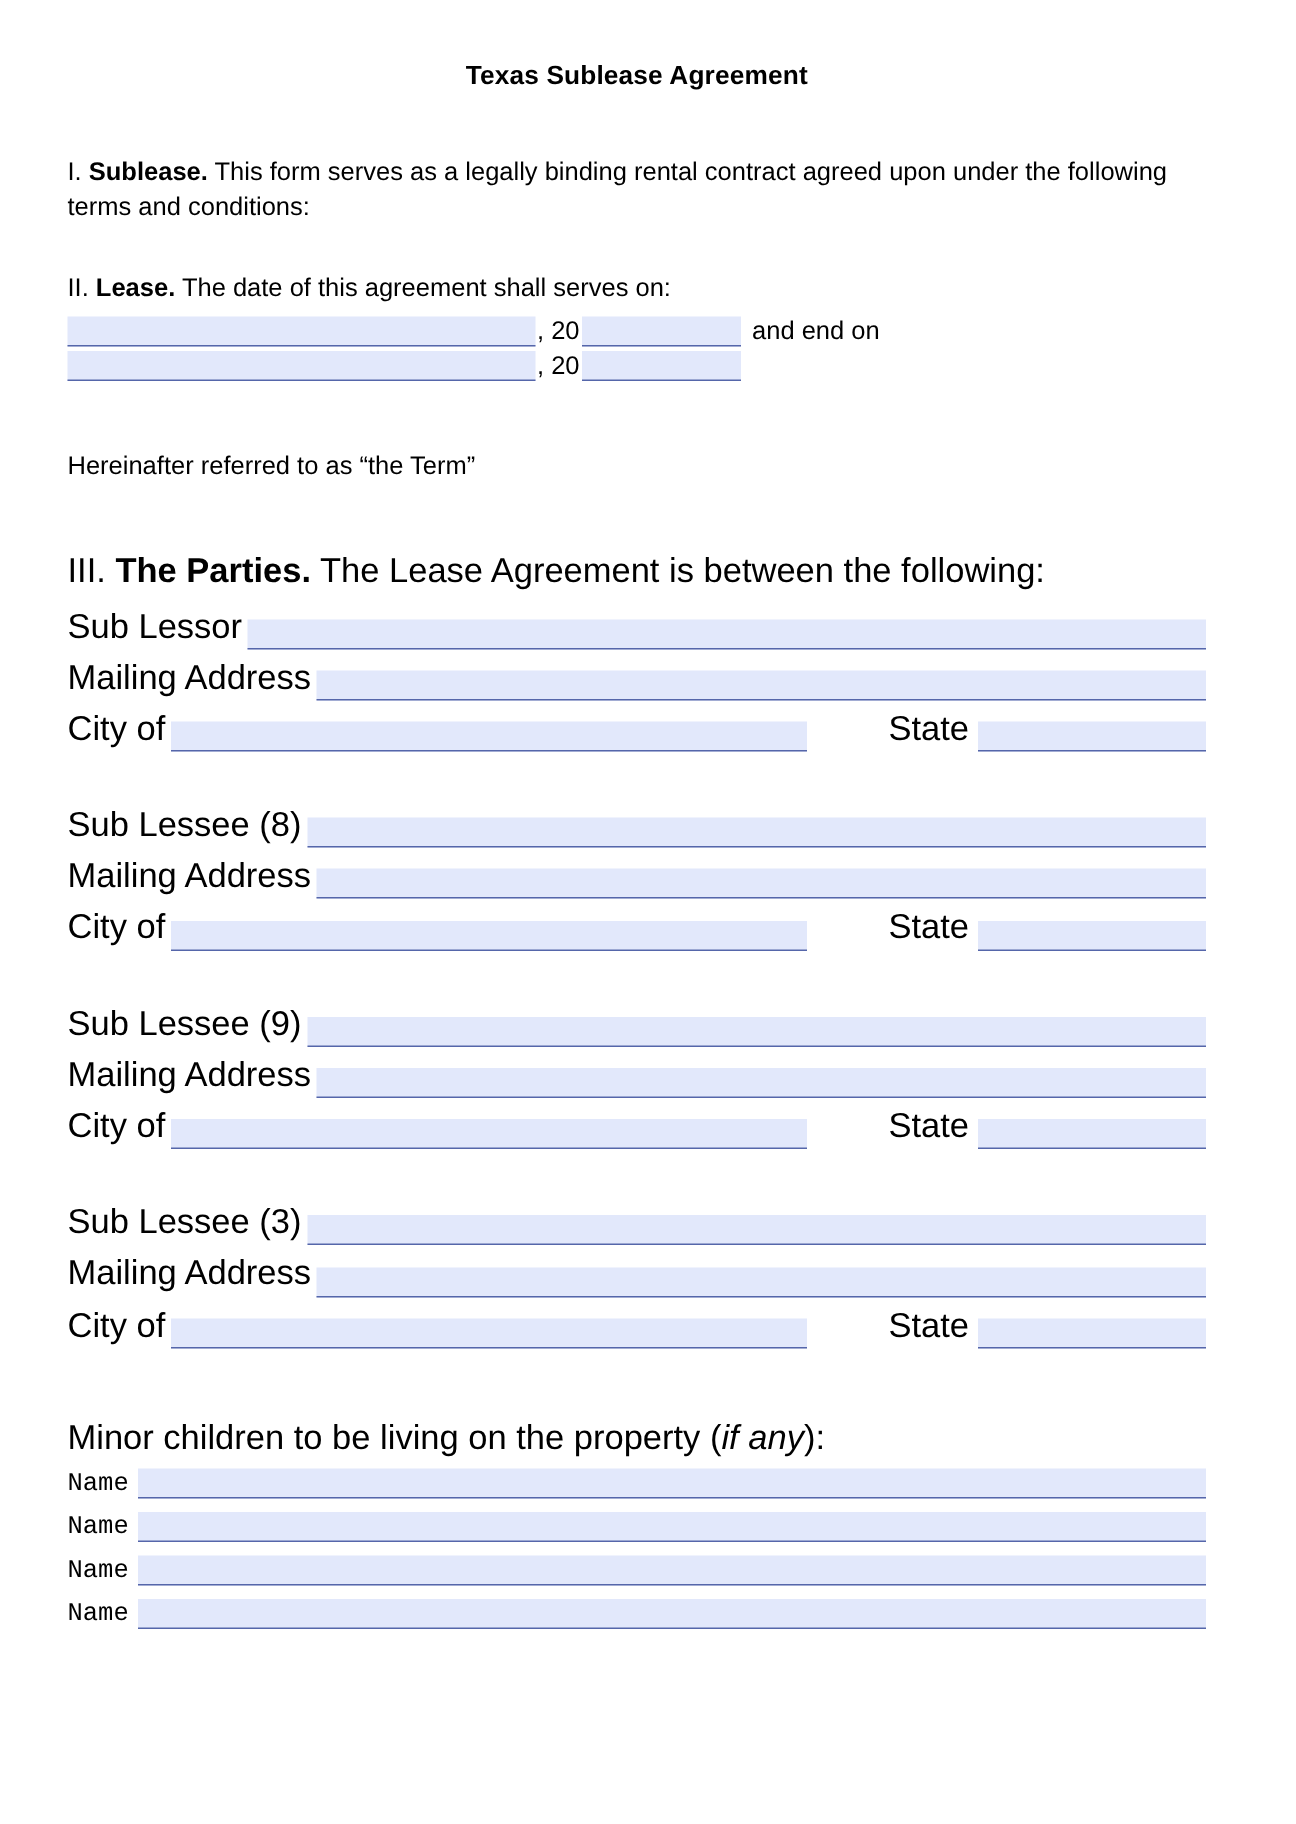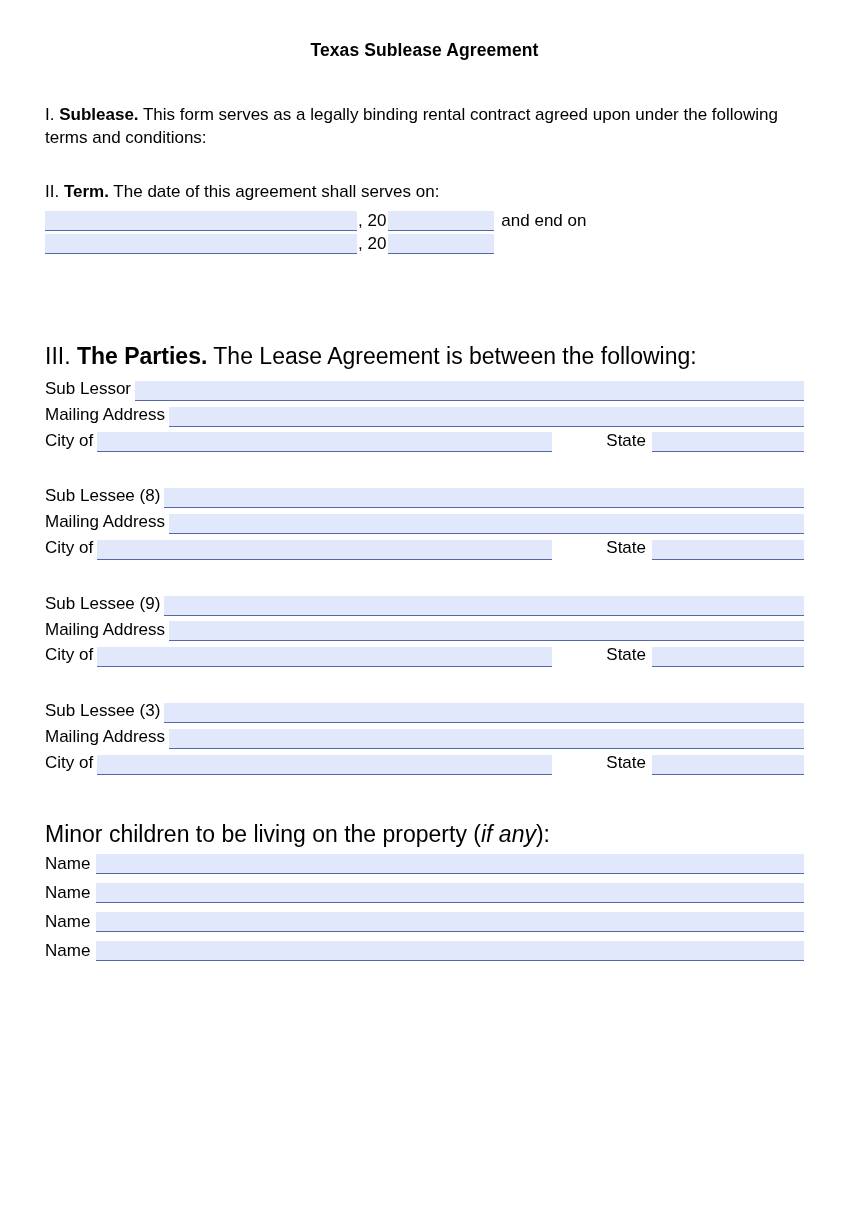--- a/index.html
+++ b/index.html
@@ -33,21 +33,21 @@
     font-size: 17px;
     line-height: 1.38;
     margin: 0;
   }
   .spacer-lg { height: 42px; }
   .spacer-md { height: 30px; }
   .spacer-xs { height: 8px; }
   .row {
     display: flex;
     align-items: flex-end;
-    font-size: 17px;
+    font-size: 23px;
     line-height: 1.4;
     white-space: nowrap;
     margin-bottom: 2px;
   }
   .row .lbl {
     flex: 0 0 auto;
     padding-right: 4px;
   }
   .row .fill {
     flex: 1 1 auto;
@@ -93,20 +93,21 @@
   }
   .name-row {
     display: flex;
     align-items: flex-end;
     font-size: 17px;
     margin-bottom: 9px;
   }
   .name-row .lbl {
     flex: 0 0 auto;
     padding-right: 6px;
+    font-family: Liberation Mono, monospace;
   }
   .name-row .fill {
     flex: 1 1 auto;
     background: #e2e8fb;
     border-bottom: 1px solid #5566aa;
     height: 19px;
   }
   .party-block { margin-bottom: 0; }
   b { font-weight: bold; margin-top: 20px; }
   i { }
@@ -123,40 +124,41 @@
 
   <p class="para">
     <span>I.</span>
     <b>Sublease.</b><span> This form serves as a legally binding rental contract agreed upon under the following terms and conditions:</span>
   </p>
 
   <div class="spacer-md"></div>
 
   <p class="para">
     <span>II.</span>
-    <b>Term.</b><span> The date of this agreement shall serves on:</span>
+    <b>Lease.</b><span> The date of this agreement shall serves on:</span>
   </p>
 
   <div class="spacer-xs"></div>
 
   <div class="term-line">
     <span class="blank-date"></span>
     <span class="comma20">, 20</span>
     <span class="blank-year"></span>
     <span class="tail">and end on</span>
   </div>
 
   <div class="term-line">
     <span class="blank-date"></span>
     <span class="comma20">, 20</span>
     <span class="blank-year"></span>
   </div>
 
   <div class="spacer-lg"></div>
 
+  <p class="para">Hereinafter referred to as “the Term”</p>
 
   <div class="spacer-lg"></div>
 
   <p class="para hdr-line">
     <span>III.</span>
     <b>The Parties.</b><span> The Lease Agreement is between the following:</span>
   </p>
 
   <div class="party-block">
     <div class="row">

